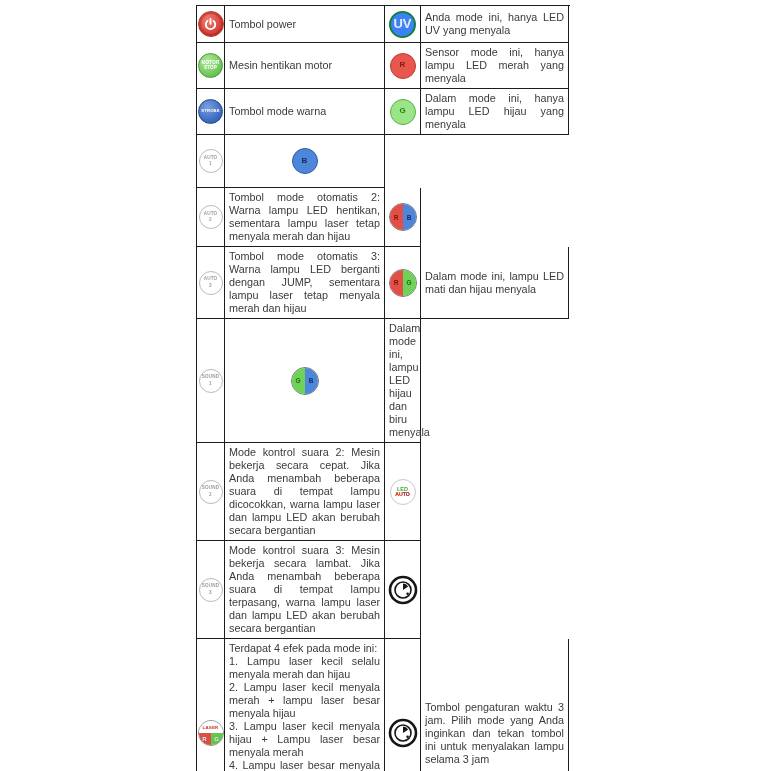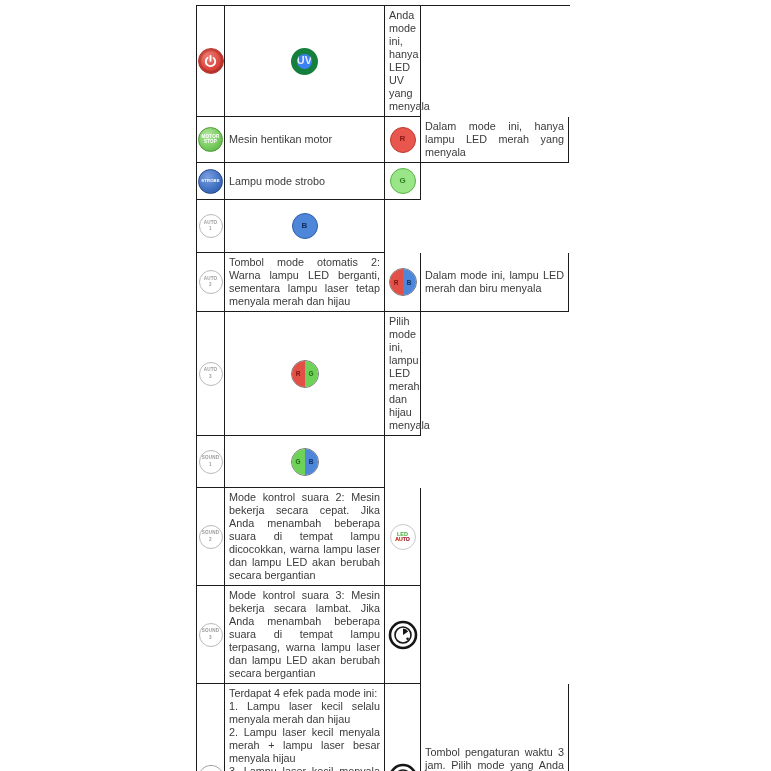--- a/index.html
+++ b/index.html
@@ -68,22 +68,22 @@
   }
   .laser-bottom{height:50%;width:100%;display:flex;}
   .laser-bottom .half{
     flex:1;display:flex;align-items:center;justify-content:center;
     color:#ffffff;font-weight:bold;font-size:6px;text-shadow:0 0 1px rgba(0,0,0,.5);
   }
   .half-red{background:#df4d44;}
   .half-green{background:#62c74c;}
 
   .ic-uv{
-    width:27px;height:27px;background:#3b82f6;border:6px solid #15803d;
-    color:#eceaf8;font-weight:bold;font-size:11px;
+    width:27px;height:27px;background:#3b82f6;border:2px solid #15803d;
+    color:#eceaf8;font-weight:bold;font-size:13px;
   }
   .ic-led{width:26px;height:26px;font-weight:bold;font-size:8px;}
   .ic-led-r{background:#e8564e;border:1px solid #bd3a30;color:#8c1a12;}
   .ic-led-g{background:#9ae588;border:1px solid #57b341;color:#2e7c1a;}
   .ic-led-b{background:#4e86d9;border:1px solid #2d5ca9;color:#132f63;}
 
   .ic-split{width:28px;height:28px;border:1px solid #777;display:flex;flex-direction:row;}
   .ic-split .sp{
     flex:1;height:100%;display:flex;align-items:center;justify-content:center;
     font-weight:bold;font-size:6.5px;
@@ -110,20 +110,23 @@
 
   <div class="trow" style="min-height:37px">
     <div class="cell cell-icon">
       <span class="ic ic-power">
         <svg width="15" height="15" viewBox="0 0 24 24" fill="none" stroke="#ffffff" stroke-width="3" stroke-linecap="round">
           <path d="M12 3v8"></path>
             <path d="M7.2 6.2a7.5 7.5 0 1 0 9.6 0"></path>
         </svg>
       </span>
     </div>
+    <div class="cell cell-text">
+        <span class="txt">Tombol power</span>
+      </div>
     <div class="cell cell-icon">
       <span class="ic ic-uv">
           <span class="icl">UV</span>
         </span>
     </div>
     <div class="cell cell-text">
         <span class="txt">Anda mode ini, hanya LED UV yang menyala</span>
       </div>
   </div>
 
@@ -136,38 +139,41 @@
     </div>
     <div class="cell cell-text">
         <span class="txt">Mesin hentikan motor</span>
       </div>
     <div class="cell cell-icon">
       <span class="ic ic-led ic-led-r">
           <span class="icl">R</span>
         </span>
     </div>
     <div class="cell cell-text">
-        <span class="txt">Dalam mode ini, hanya lampu LED merah yang menyala</span>
+        <span class="txt">Sensor mode ini, hanya lampu LED merah yang menyala</span>
       </div>
   </div>
 
   <div class="trow" style="min-height:37px">
     <div class="cell cell-icon">
       <span class="ic ic-strobe">
           <span class="icl">STROBE</span>
         </span>
     </div>
     <div class="cell cell-text">
-        <span class="txt">Lampu mode strobo</span>
+        <span class="txt">Tombol mode warna</span>
       </div>
     <div class="cell cell-icon">
       <span class="ic ic-led ic-led-g">
           <span class="icl">G</span>
         </span>
     </div>
+    <div class="cell cell-text">
+        <span class="txt">Dalam mode ini, hanya lampu LED hijau yang menyala</span>
+      </div>
   </div>
 
   <div class="trow" style="min-height:53px">
     <div class="cell cell-icon">
       <span class="ic ic-outline">
         <span class="icl">AUTO</span>
         <span class="icl">1</span>
       </span>
     </div>
     <div class="cell cell-icon">
@@ -178,64 +184,67 @@
   </div>
 
   <div class="trow" style="min-height:51px">
     <div class="cell cell-icon">
       <span class="ic ic-outline">
         <span class="icl">AUTO</span>
         <span class="icl">2</span>
       </span>
     </div>
     <div class="cell cell-text">
-        <span class="txt">Tombol mode otomatis 2: Warna lampu LED berganti, sementara lampu laser tetap menyala merah dan hijau</span>
+        <span class="txt">Tombol mode otomatis 2: Warna lampu LED hentikan, sementara lampu laser tetap menyala merah dan hijau</span>
       </div>
     <div class="cell cell-icon">
       <span class="ic ic-split">
         <span class="sp sp-red">R</span>
         <span class="sp sp-blue">B</span>
       </span>
     </div>
-    <div class="cell cell-text">
-        <span class="txt">Dalam mode ini, lampu LED merah dan biru menyala</span>
-      </div>
   </div>
 
   <div class="trow" style="min-height:50px">
     <div class="cell cell-icon">
       <span class="ic ic-outline">
         <span class="icl">AUTO</span>
         <span class="icl">3</span>
       </span>
     </div>
+    <div class="cell cell-text">
+        <span class="txt">Tombol mode otomatis 3: Warna lampu LED berganti dengan JUMP, sementara lampu laser tetap menyala merah dan hijau</span>
+      </div>
     <div class="cell cell-icon">
       <span class="ic ic-split">
         <span class="sp sp-red">R</span>
         <span class="sp sp-green">G</span>
       </span>
     </div>
     <div class="cell cell-text">
-        <span class="txt">Pilih mode ini, lampu LED merah dan hijau menyala</span>
+        <span class="txt">Dalam mode ini, lampu LED mati dan hijau menyala</span>
       </div>
   </div>
 
   <div class="trow" style="min-height:52px">
     <div class="cell cell-icon">
       <span class="ic ic-outline">
         <span class="icl">SOUND</span>
         <span class="icl">1</span>
       </span>
     </div>
     <div class="cell cell-icon">
       <span class="ic ic-split">
         <span class="sp sp-green">G</span>
         <span class="sp sp-blue">B</span>
       </span>
     </div>
+    <div class="cell cell-text">
+        <span class="txt">Dalam mode ini, lampu LED hijau dan biru menyala</span>
+      </div>
   </div>
 
   <div class="trow" style="min-height:76px">
     <div class="cell cell-icon">
       <span class="ic ic-outline">
         <span class="icl">SOUND</span>
         <span class="icl">2</span>
       </span>
     </div>
     <div class="cell cell-text">

